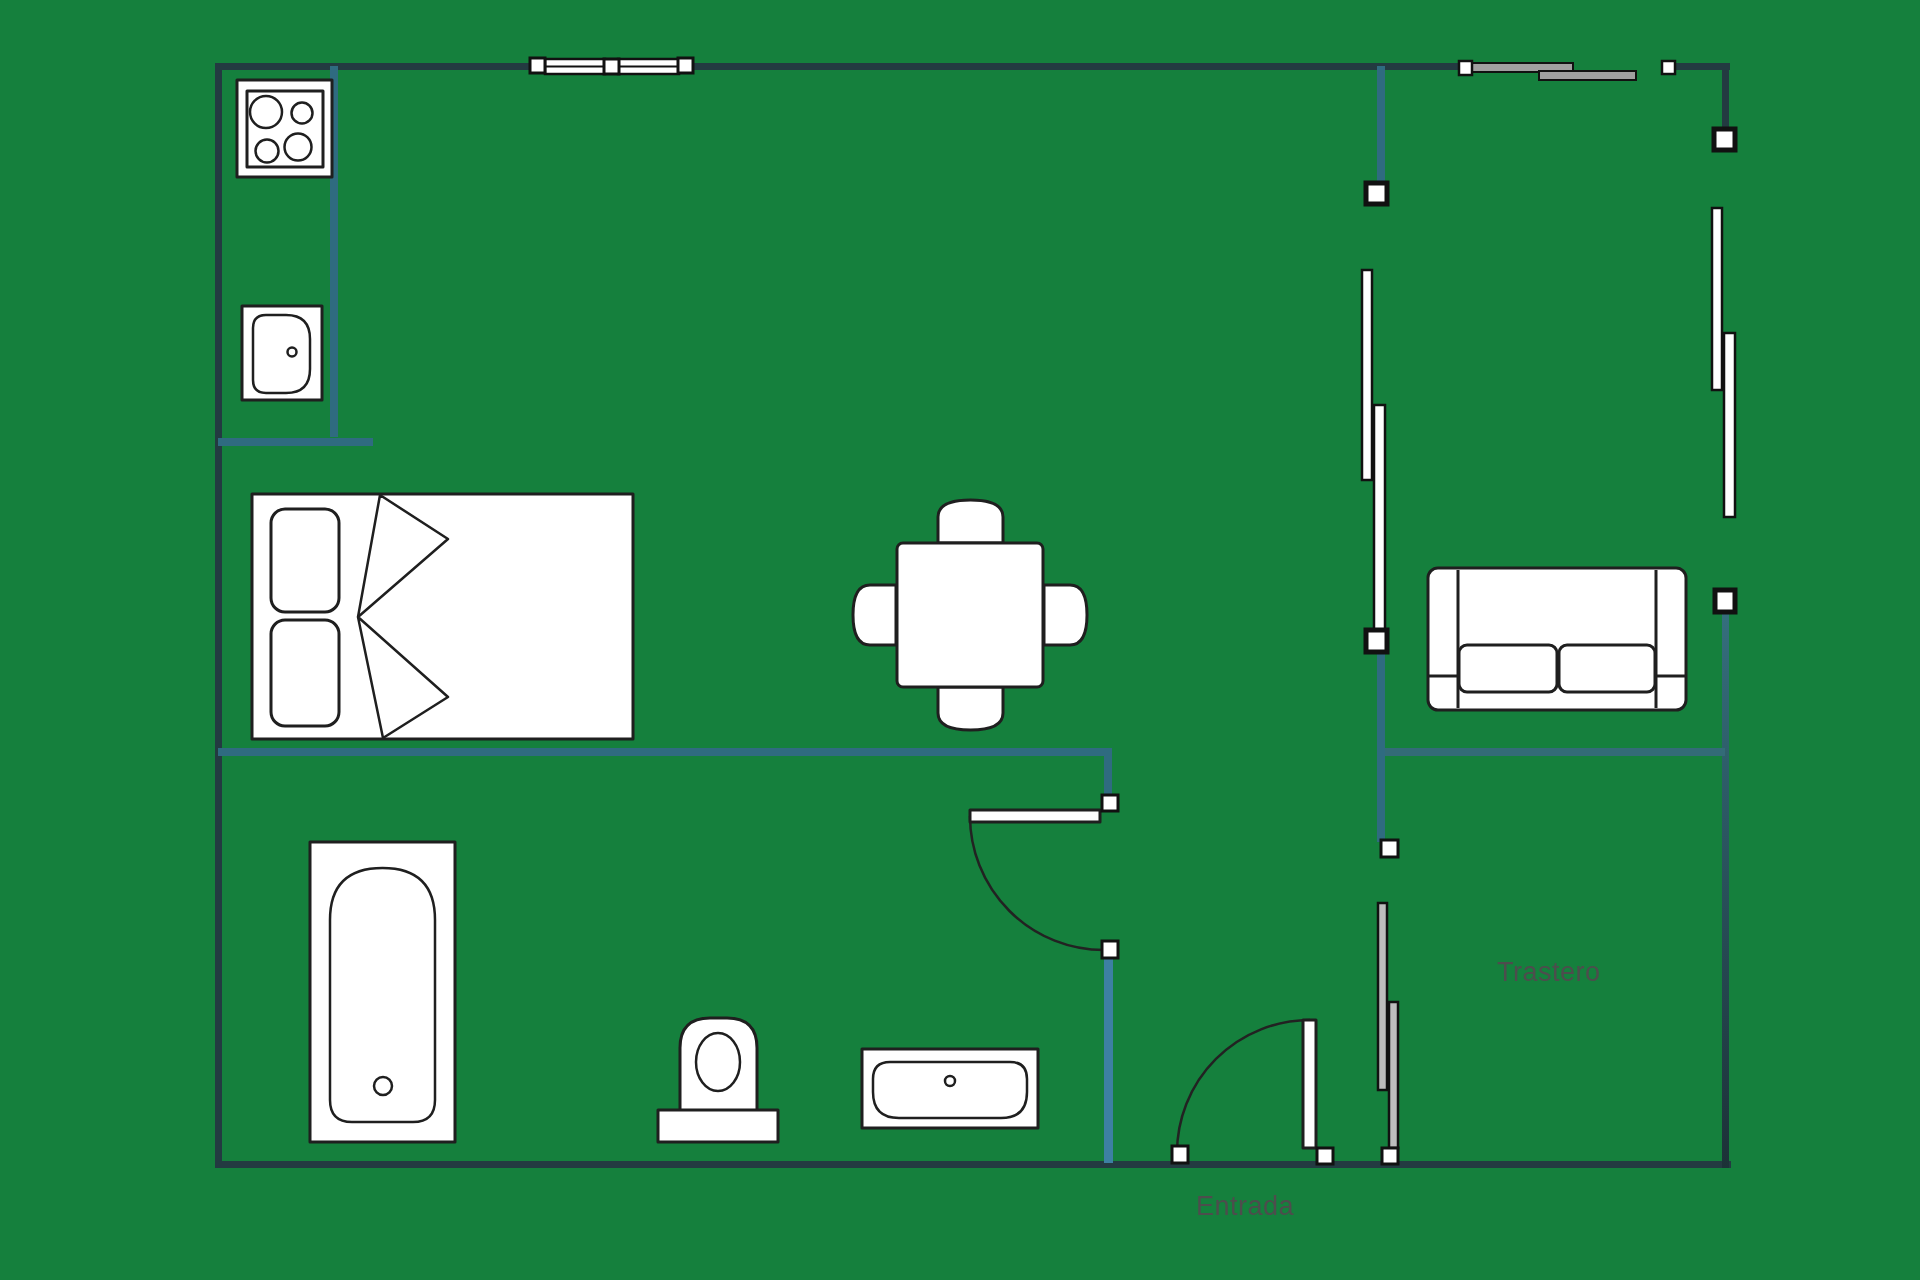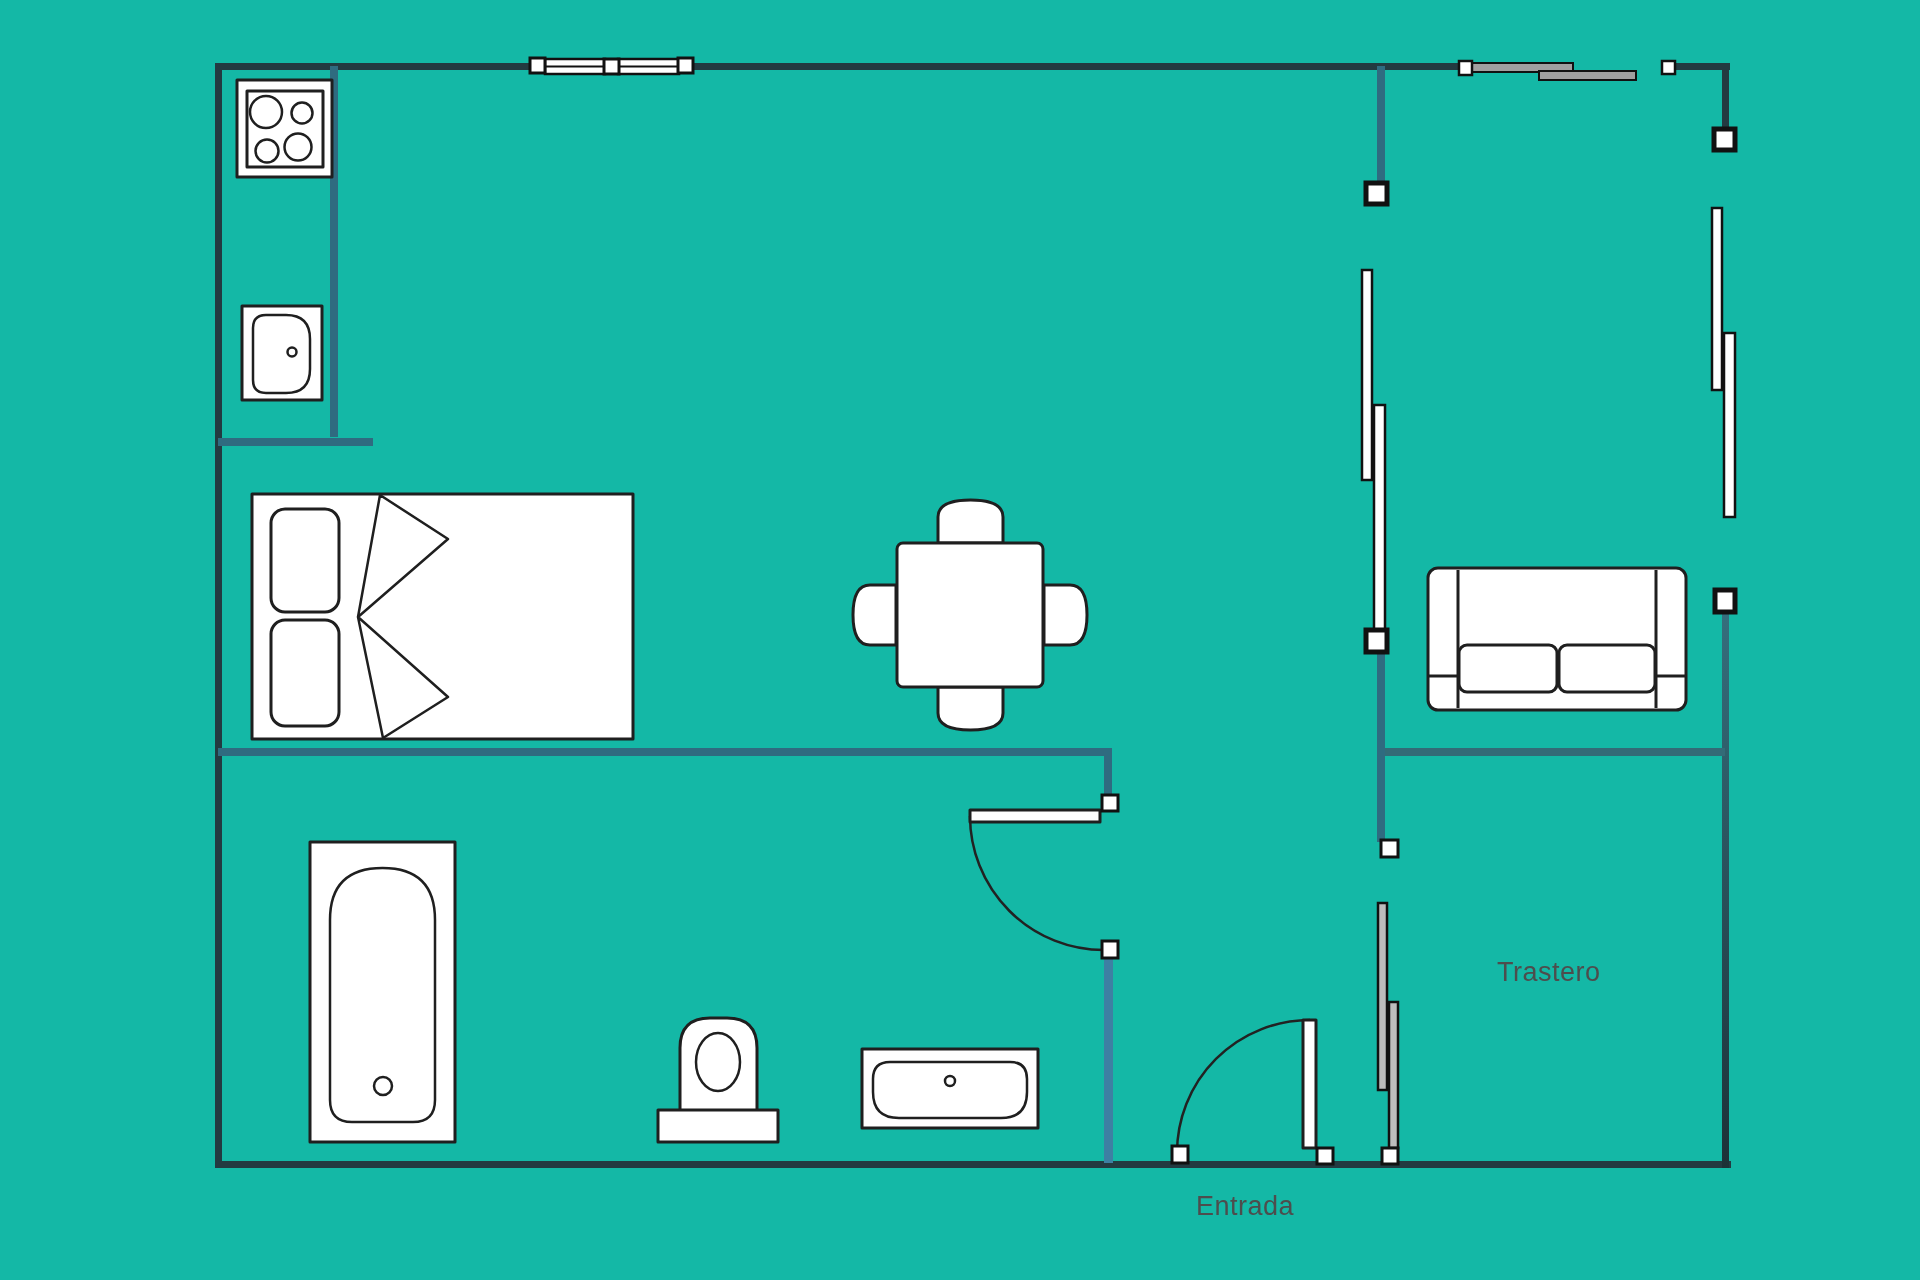--- a/index.html
+++ b/index.html
@@ -1,16 +1,16 @@
 <!DOCTYPE html>
 <html style="--wall-dark: #233a41; --wall-teal: #2f6b80; --wall-blue: #3d80a3; --wall-trastero: #336b77; --outline: #1f1f1f; --panel-gray: #a0a0a0; --panel-light: #bdbdbd; --label-color: #4d4d4d;"><head>
 <meta charset="utf-8">
 <style>
   html,body{margin:0;padding:0;background:#ffffff;}
-  .stage{position:relative;width:1920px;height:1280px;background:#14b8a6;overflow:hidden;
+  .stage{position:relative;width:1920px;height:1280px;background:#15803d;overflow:hidden;
          font-family:"Liberation Sans", sans-serif;}
   svg{position:absolute;left:0;top:0;}
   .wall-dark{fill:var(--wall-dark);}
   .wall-teal{fill:var(--wall-teal);}
   .wall-blue{fill:var(--wall-blue);}
   .wall-trastero{fill:var(--wall-trastero);}
   .fixture{fill:#ffffff;stroke:var(--outline);stroke-width:3;stroke-linejoin:round;}
   .fixture-thin{fill:none;stroke:var(--outline);stroke-width:2.5;stroke-linejoin:round;}
   .jamb{fill:#ffffff;stroke:#111111;}
   .panel-gray{fill:var(--panel-gray);stroke:#111111;stroke-width:2;}

